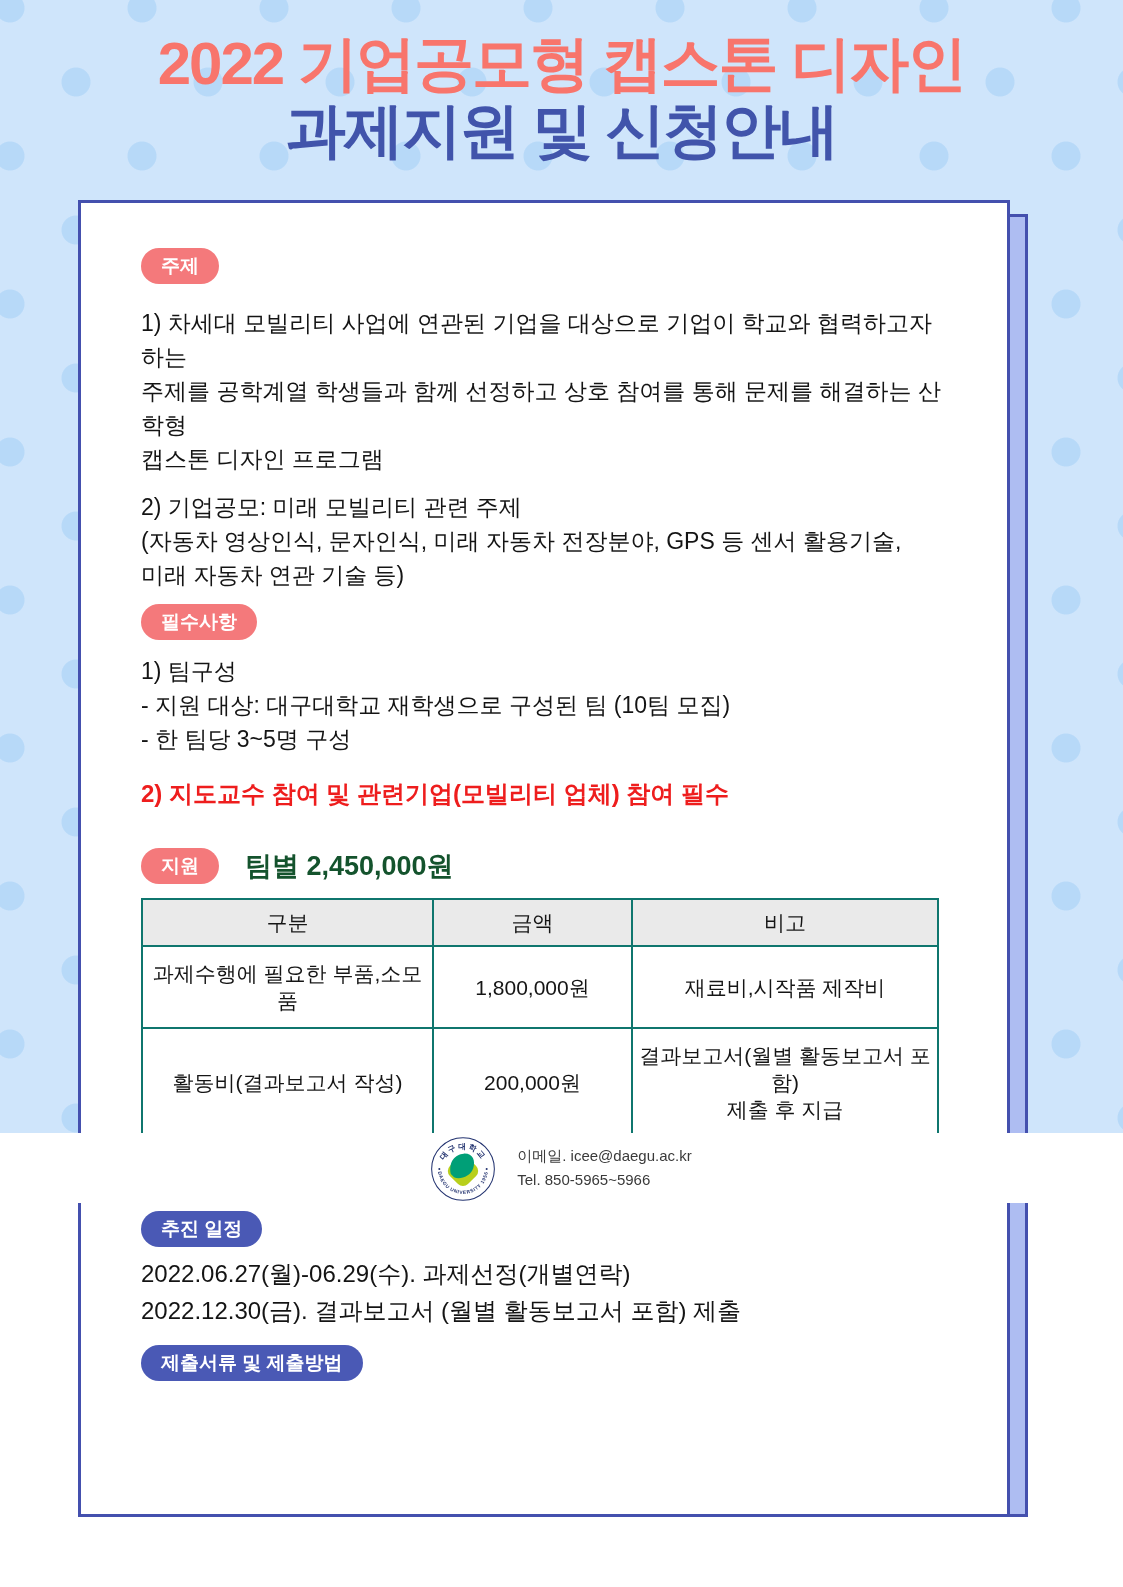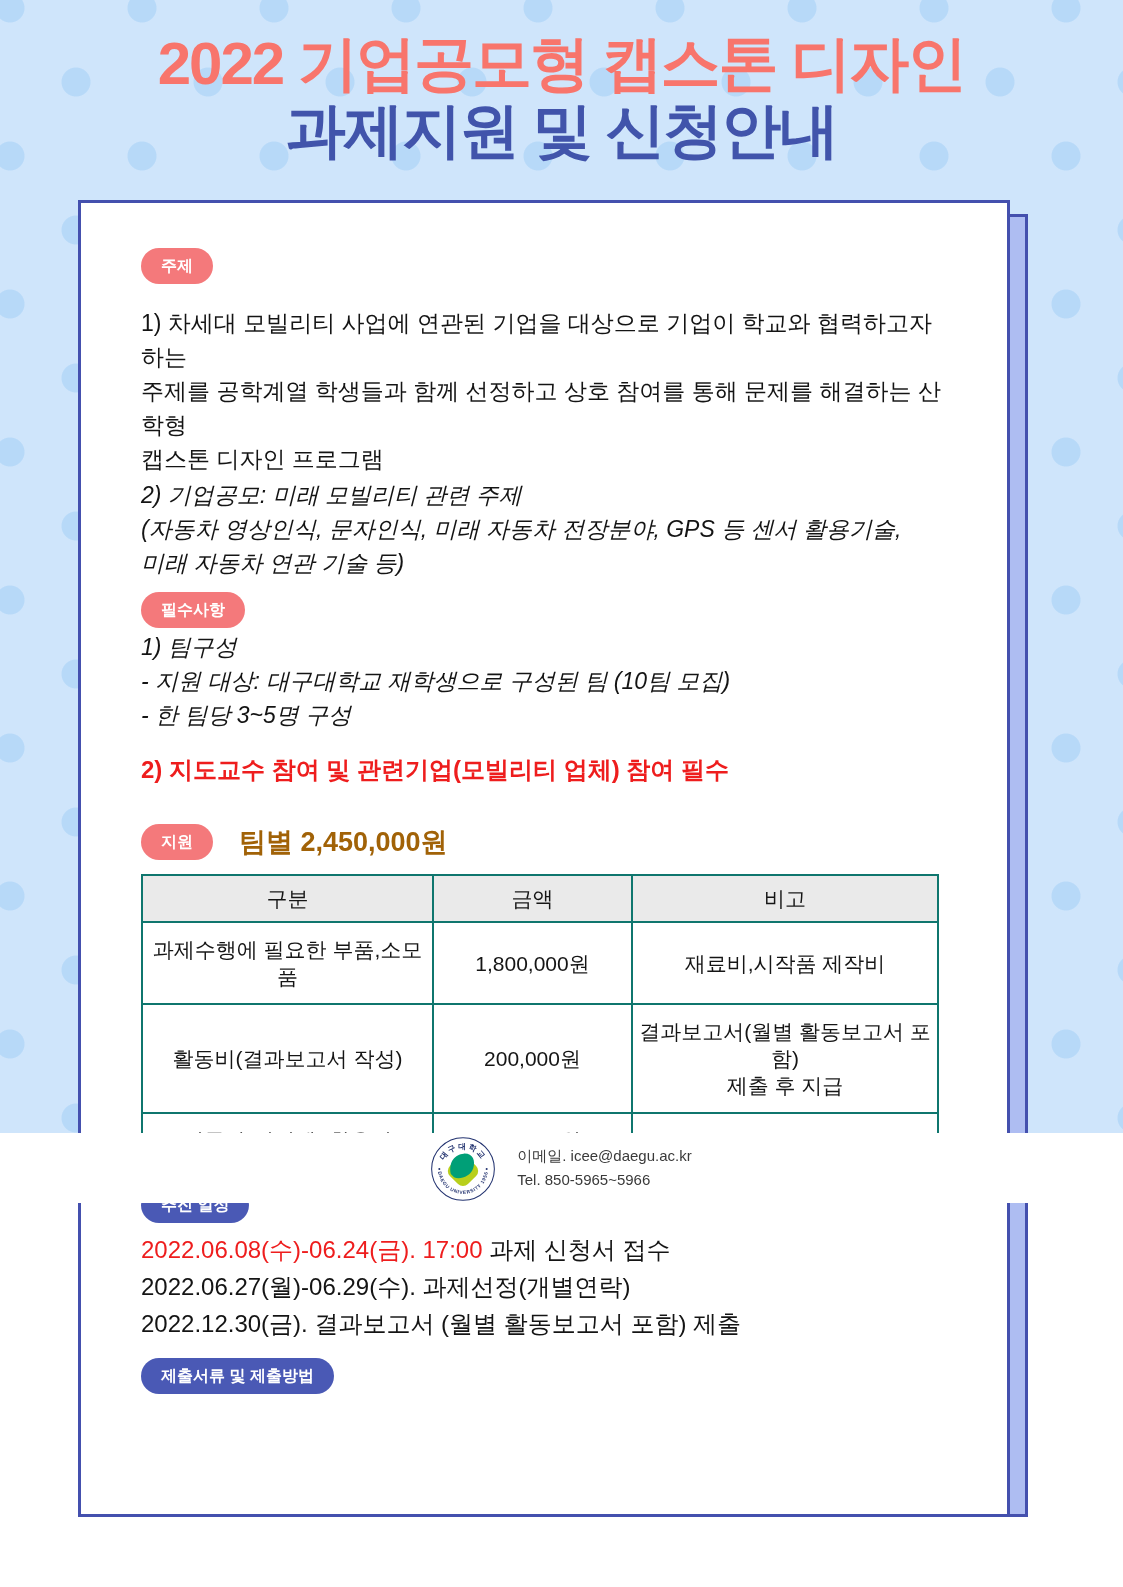--- a/index.html
+++ b/index.html
@@ -29,36 +29,36 @@
   }
   .card {
     position:absolute; left:78px; top:200px; width:932px; height:1317px;
     background:#ffffff; border:3px solid #4450ae; z-index:3;
     padding:45px 58px 0 60px; overflow:hidden;
   }
 
   
   .badge {
     display:inline-block; padding:7px 20px; border-radius:22px;
-    color:#ffffff; font-size:16px; font-weight:600; line-height:22px;
+    color:#ffffff; font-size:19px; font-weight:600; line-height:22px;
   }
   .badge.coral { background:#f4797b; }
   .badge.blue  { background:#4a59b5; }
 
   
   .body-text { font-size:23px; line-height:34px; color:#141414; }
   .pre { white-space:pre-line; }
 
-  .mt22 { margin-top:22px; } .mt14 { margin-top:2px;font-style:italic; } .mt12 { margin-top:12px; }
+  .mt22 { margin-top:22px; } .mt14 { margin-top:14px; } .mt12 { margin-top:12px; }
 
   .red-strong { margin-top:22px; font-size:24px; font-weight:700; color:#ee1d1d; }
 
   
   .support-row { margin-top:38px; display:flex; align-items:flex-start; }
-  .support-amount { margin-left:26px; font-size:27px; font-weight:600; color:#a16207; }
+  .support-amount { margin-left:26px; font-size:27px; font-weight:600; color:#14532d; }
 
   table.fund {
     margin-top:14px; width:796px; border-collapse:collapse; table-layout:fixed;
   }
   table.fund th, table.fund td {
     border:2px solid #0f766e; text-align:center; vertical-align:middle;
     font-size:21px; color:#151515; white-space:pre-line; line-height:27px;
   }
   table.fund th { background:#eaeaea; font-weight:400; padding:9px 4px; }
   table.fund td { padding:13px 6px; font-weight:400; }
@@ -147,21 +147,20 @@
           <td>200,000원</td>
           <td></td>
         </tr>
       </tbody>
     </table>
 
     <div class="sched-badge">
       <span class="badge blue">추진 일정</span>
     </div>
     <div class="sched-list">
-      <div><span class="sched-red">2022.06.08(수)-06.24(금). 17:00</span><span>  과제 신청서 접수</span></div>
       <div><span class="sched-red"></span><span>2022.06.27(월)-06.29(수). 과제선정(개별연락)</span></div>
       <div><span class="sched-red"></span><span>2022.12.30(금). 결과보고서 (월별 활동보고서 포함) 제출</span></div>
     </div>
 
     <div class="sub-badge">
       <span class="badge blue">제출서류 및 제출방법</span>
     </div>
     
 
   </main>

